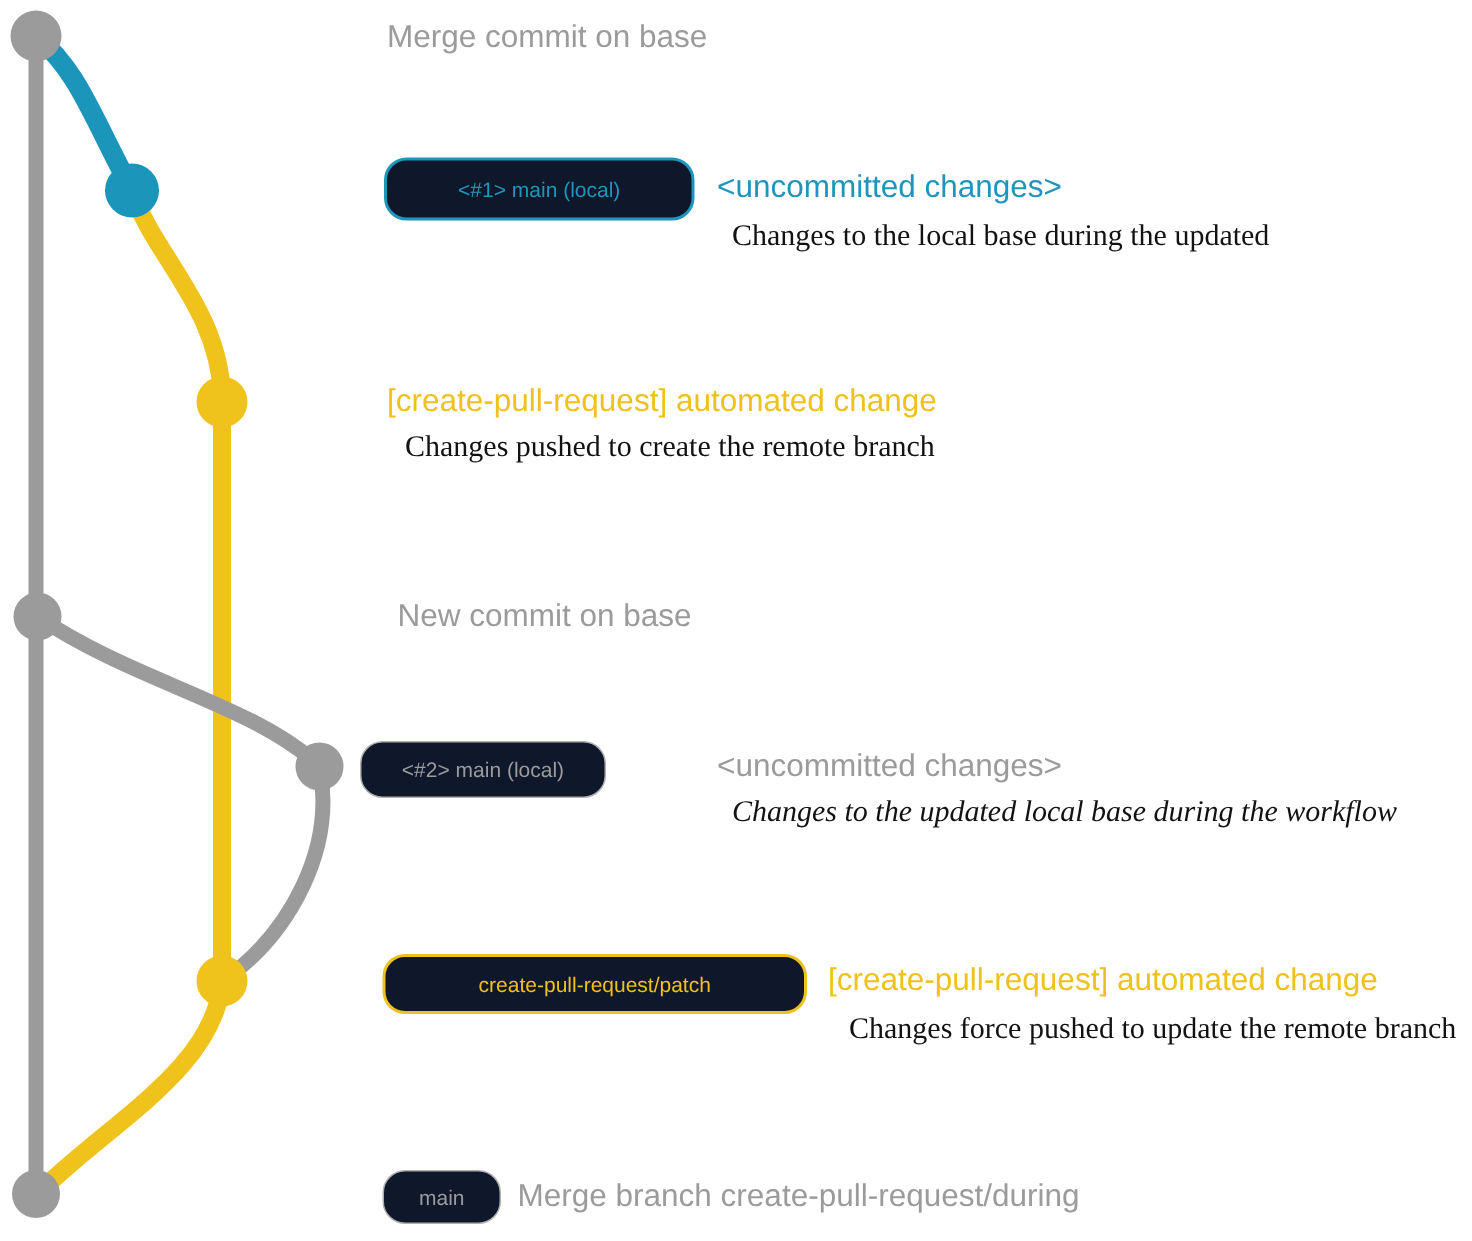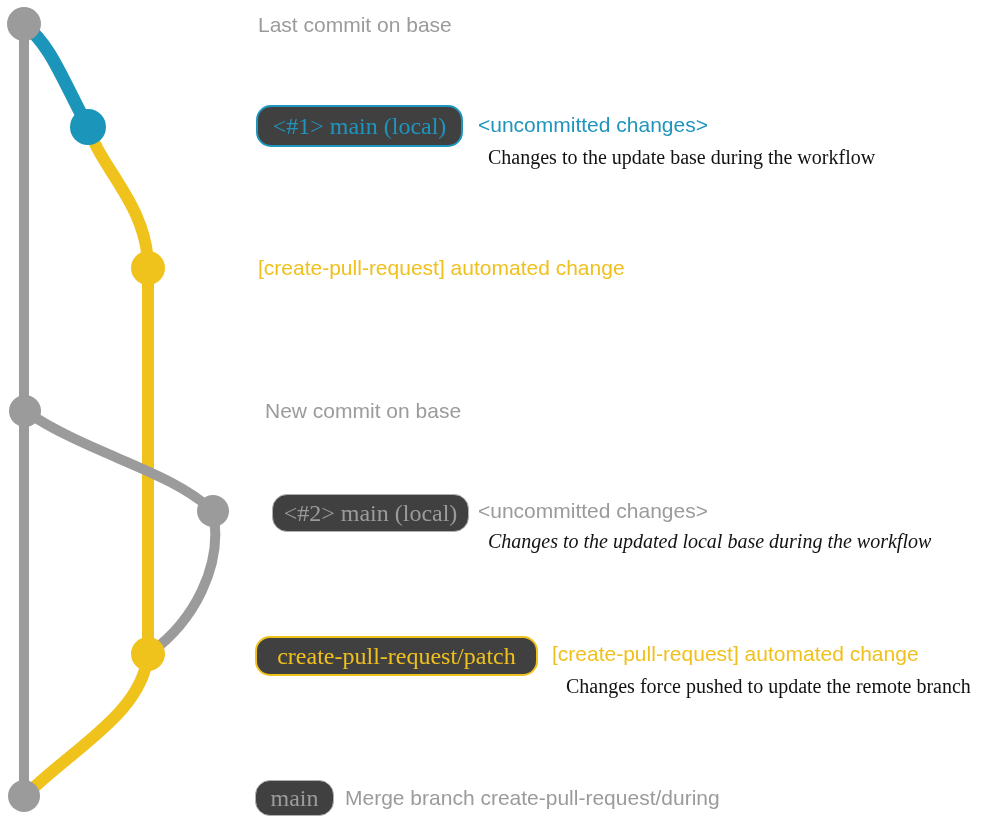--- a/index.html
+++ b/index.html
@@ -30,24 +30,23 @@
     color: #121212;
     white-space: nowrap;
   }
   .badge {
     position: absolute;
     box-sizing: border-box;
     display: flex;
     align-items: center;
     justify-content: center;
     border-radius: 15px;
-    font-size: 24px;
+    font-size: 14px;
     white-space: nowrap;
-    background: #404040;
-    font-family: Liberation Serif, serif;
+    background: #0f172a;
   }
   .badge-blue   { border: 2px solid #1f95bd;   color: #1f95bd; }
   .badge-gray   { border: 1.5px solid #b0b0b0; color: #9b9b9b; }
   .badge-yellow { border: 2px solid #f0c01c;   color: #f0c01c; }
 </style>
 </head>
 <body>
 
 <div class="canvas">
 
@@ -67,31 +66,32 @@
 
     <circle cx="24" cy="24" r="17" fill="#9b9b9b"></circle>
     <circle cx="88" cy="127" r="18" fill="#1b95ba"></circle>
     <circle cx="148" cy="268" r="17" fill="#f0c31c"></circle>
     <circle cx="25" cy="411" r="16" fill="#9b9b9b"></circle>
     <circle cx="213" cy="511" r="16" fill="#9b9b9b"></circle>
     <circle cx="148" cy="654" r="17" fill="#f0c31c"></circle>
     <circle cx="24" cy="796" r="16" fill="#9b9b9b"></circle>
   </svg>
 
-  <div class="txt gray-t" style="left:258px; top:13px;">Last commit on base</div>
+  <div class="txt gray-t" style="left:258px; top:13px;">Merge commit on base</div>
 
   <div class="badge badge-blue" style="left:256px; top:105px; width:207px; height:42px;">&lt;#1&gt; main (local)</div>
   <div class="txt blue-t" style="left:478px; top:113px;">&lt;uncommitted changes&gt;</div>
-  <div class="serif" style="left:488px; top:146px;">Changes to the update base during the workflow</div>
+  <div class="serif" style="left:488px; top:146px;">Changes to the local base during the updated</div>
 
   <div class="txt yellow-t" style="left:258px; top:256px;">[create-pull-request] automated change</div>
+  <div class="serif" style="left:270px; top:287px;">Changes pushed to create the remote branch</div>
 
   <div class="txt gray-t" style="left:265px; top:399px;text-align:right;">New commit on base</div>
 
-  <div class="badge badge-gray" style="left:272px; top:494px; width:197px; height:38px;">&lt;#2&gt; main (local)</div>
+  <div class="badge badge-gray" style="left:240px; top:494px; width:164px; height:38px;">&lt;#2&gt; main (local)</div>
   <div class="txt gray-t" style="left:478px; top:499px;">&lt;uncommitted changes&gt;</div>
   <div class="serif" style="left:488px; top:530px;font-style:italic;">Changes to the updated local base during the workflow</div>
 
   <div class="badge badge-yellow" style="left:255px; top:636px; width:283px; height:40px;">create-pull-request/patch</div>
   <div class="txt yellow-t" style="left:552px; top:642px;">[create-pull-request] automated change</div>
   <div class="serif" style="left:566px; top:675px;">Changes force pushed to update the remote branch</div>
 
   <div class="badge badge-gray" style="left:255px; top:780px; width:79px; height:36px; border-radius:15px;">main</div>
   <div class="txt gray-t" style="left:345px; top:786px;">Merge branch create-pull-request/during</div>
 

